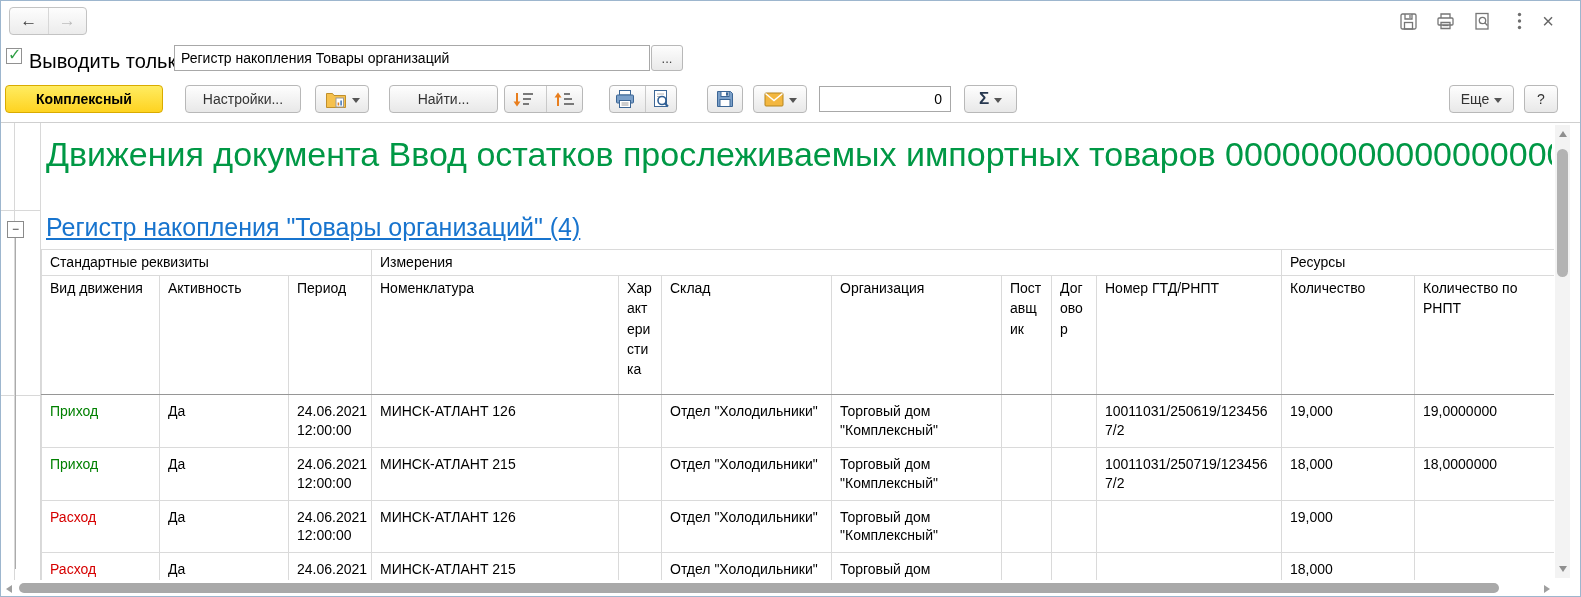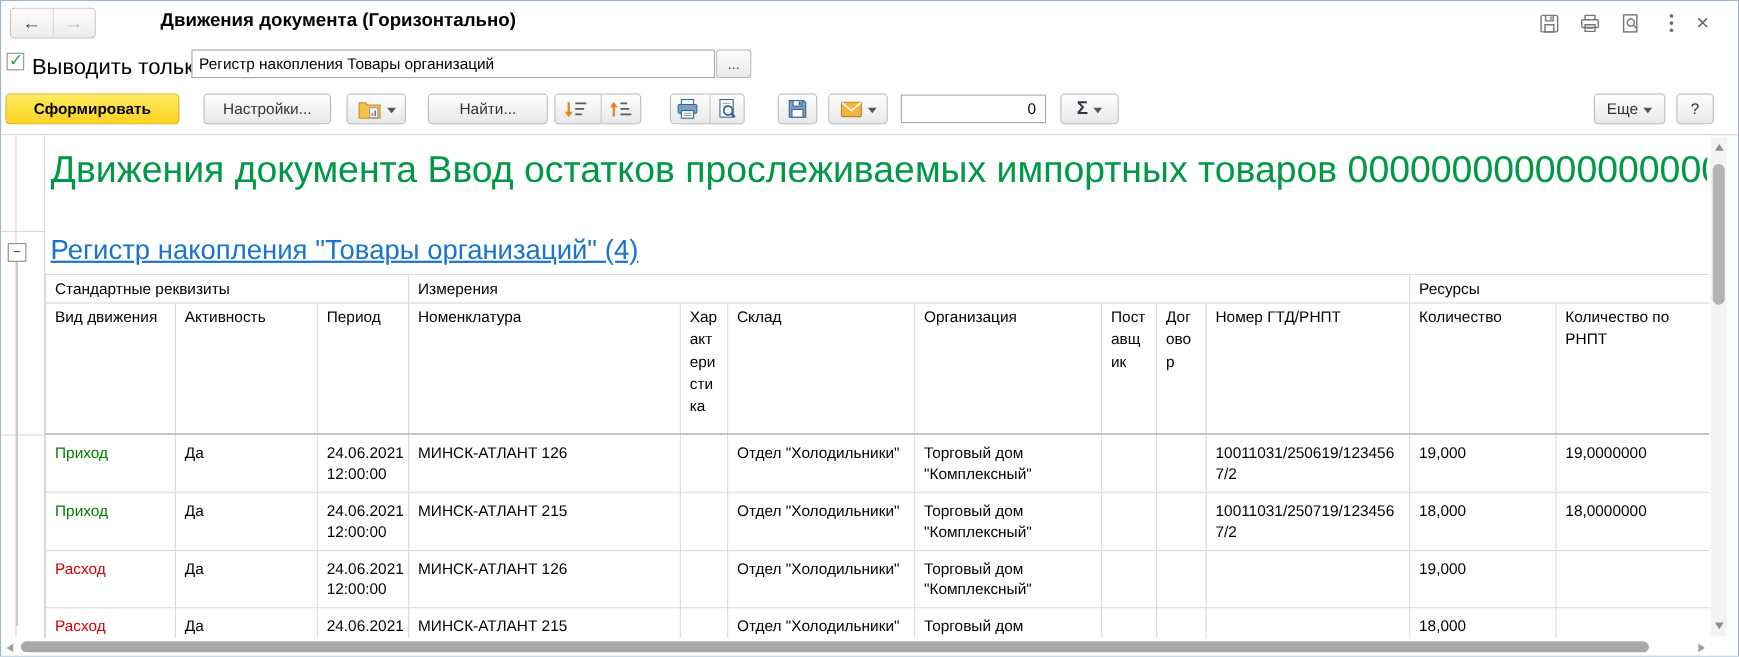--- a/index.html
+++ b/index.html
@@ -124,21 +124,20 @@
 <div class="window">
 
   <div class="nav-group">
     <div class="nav-btn">
       <span>←</span>
     </div>
     <div class="nav-btn disabled">
       <span>→</span>
     </div>
   </div>
-  <div class="win-title">Движения документа (Горизонтально)</div>
 
   <div class="tb-icon" style="left:1394px">
     <svg class="outline" width="21" height="21" viewBox="0 0 21 21">
       <rect x="3" y="3" width="15" height="15" rx="1.5"></rect>
         <path d="M7 3v5h7V3"></path>
       <rect x="6.5" y="11.5" width="8" height="6.5"></rect>
         <line x1="12" y1="4" x2="12" y2="7"></line>
     </svg>
   </div>
   <div class="tb-icon" style="left:1431px">
@@ -167,21 +166,21 @@
     <span class="close-glyph">×</span>
   </div>
 
   <div class="checkbox">
     <span class="check">✓</span>
   </div>
   <div class="filter-label">Выводить только:</div>
   <div class="filter-field">Регистр накопления Товары организаций</div>
   <div class="browse-btn">...</div>
 
-  <div class="tbtn" id="btn-generate">Сформировать</div>
+  <div class="tbtn" id="btn-generate">Комплексный</div>
   <div class="tbtn" id="btn-settings">Настройки...</div>
   <div class="tbtn" id="btn-datagroup">
     <svg width="22" height="19" viewBox="0 0 22 19">
       <path d="M1.5 3.5h6l1.5 2h11.5v12h-19z" fill="#f6c14d" stroke="#c08f2b"></path>
       <rect x="11" y="8" width="7.5" height="9" fill="#fff" stroke="#9a9a9a"></rect>
       <rect x="12.6" y="12.5" width="1.6" height="3" fill="#e0811f"></rect>
       <rect x="15.3" y="10.5" width="1.6" height="5" fill="#4a7ebb"></rect>
     </svg>
     <span class="caret"></span>
   </div>

